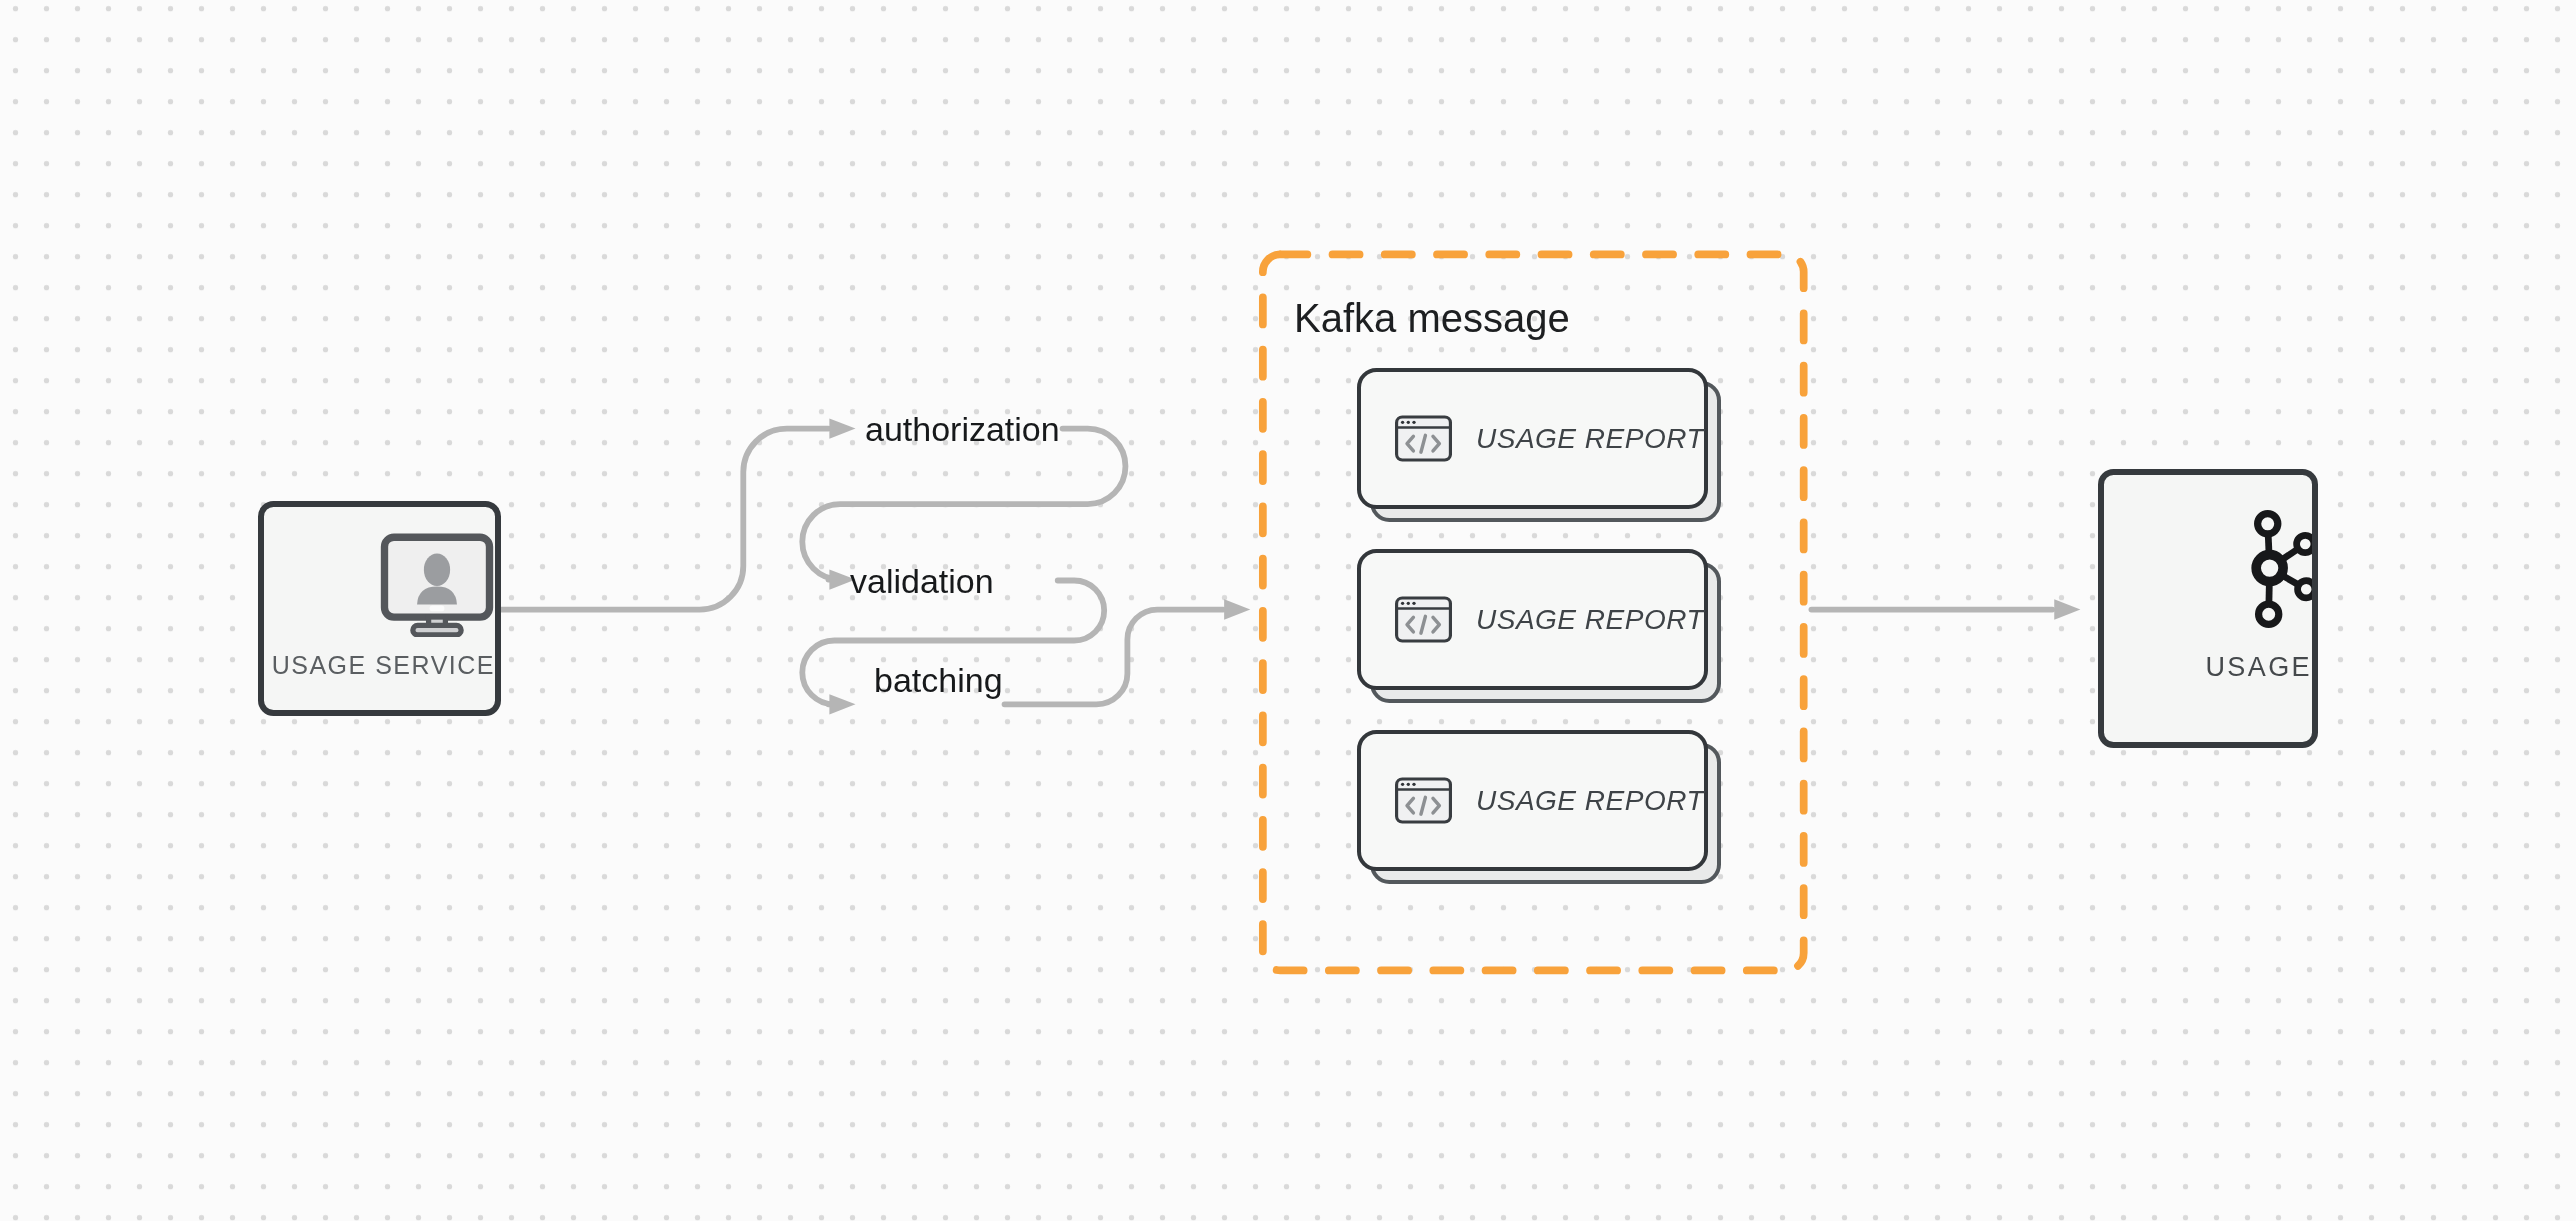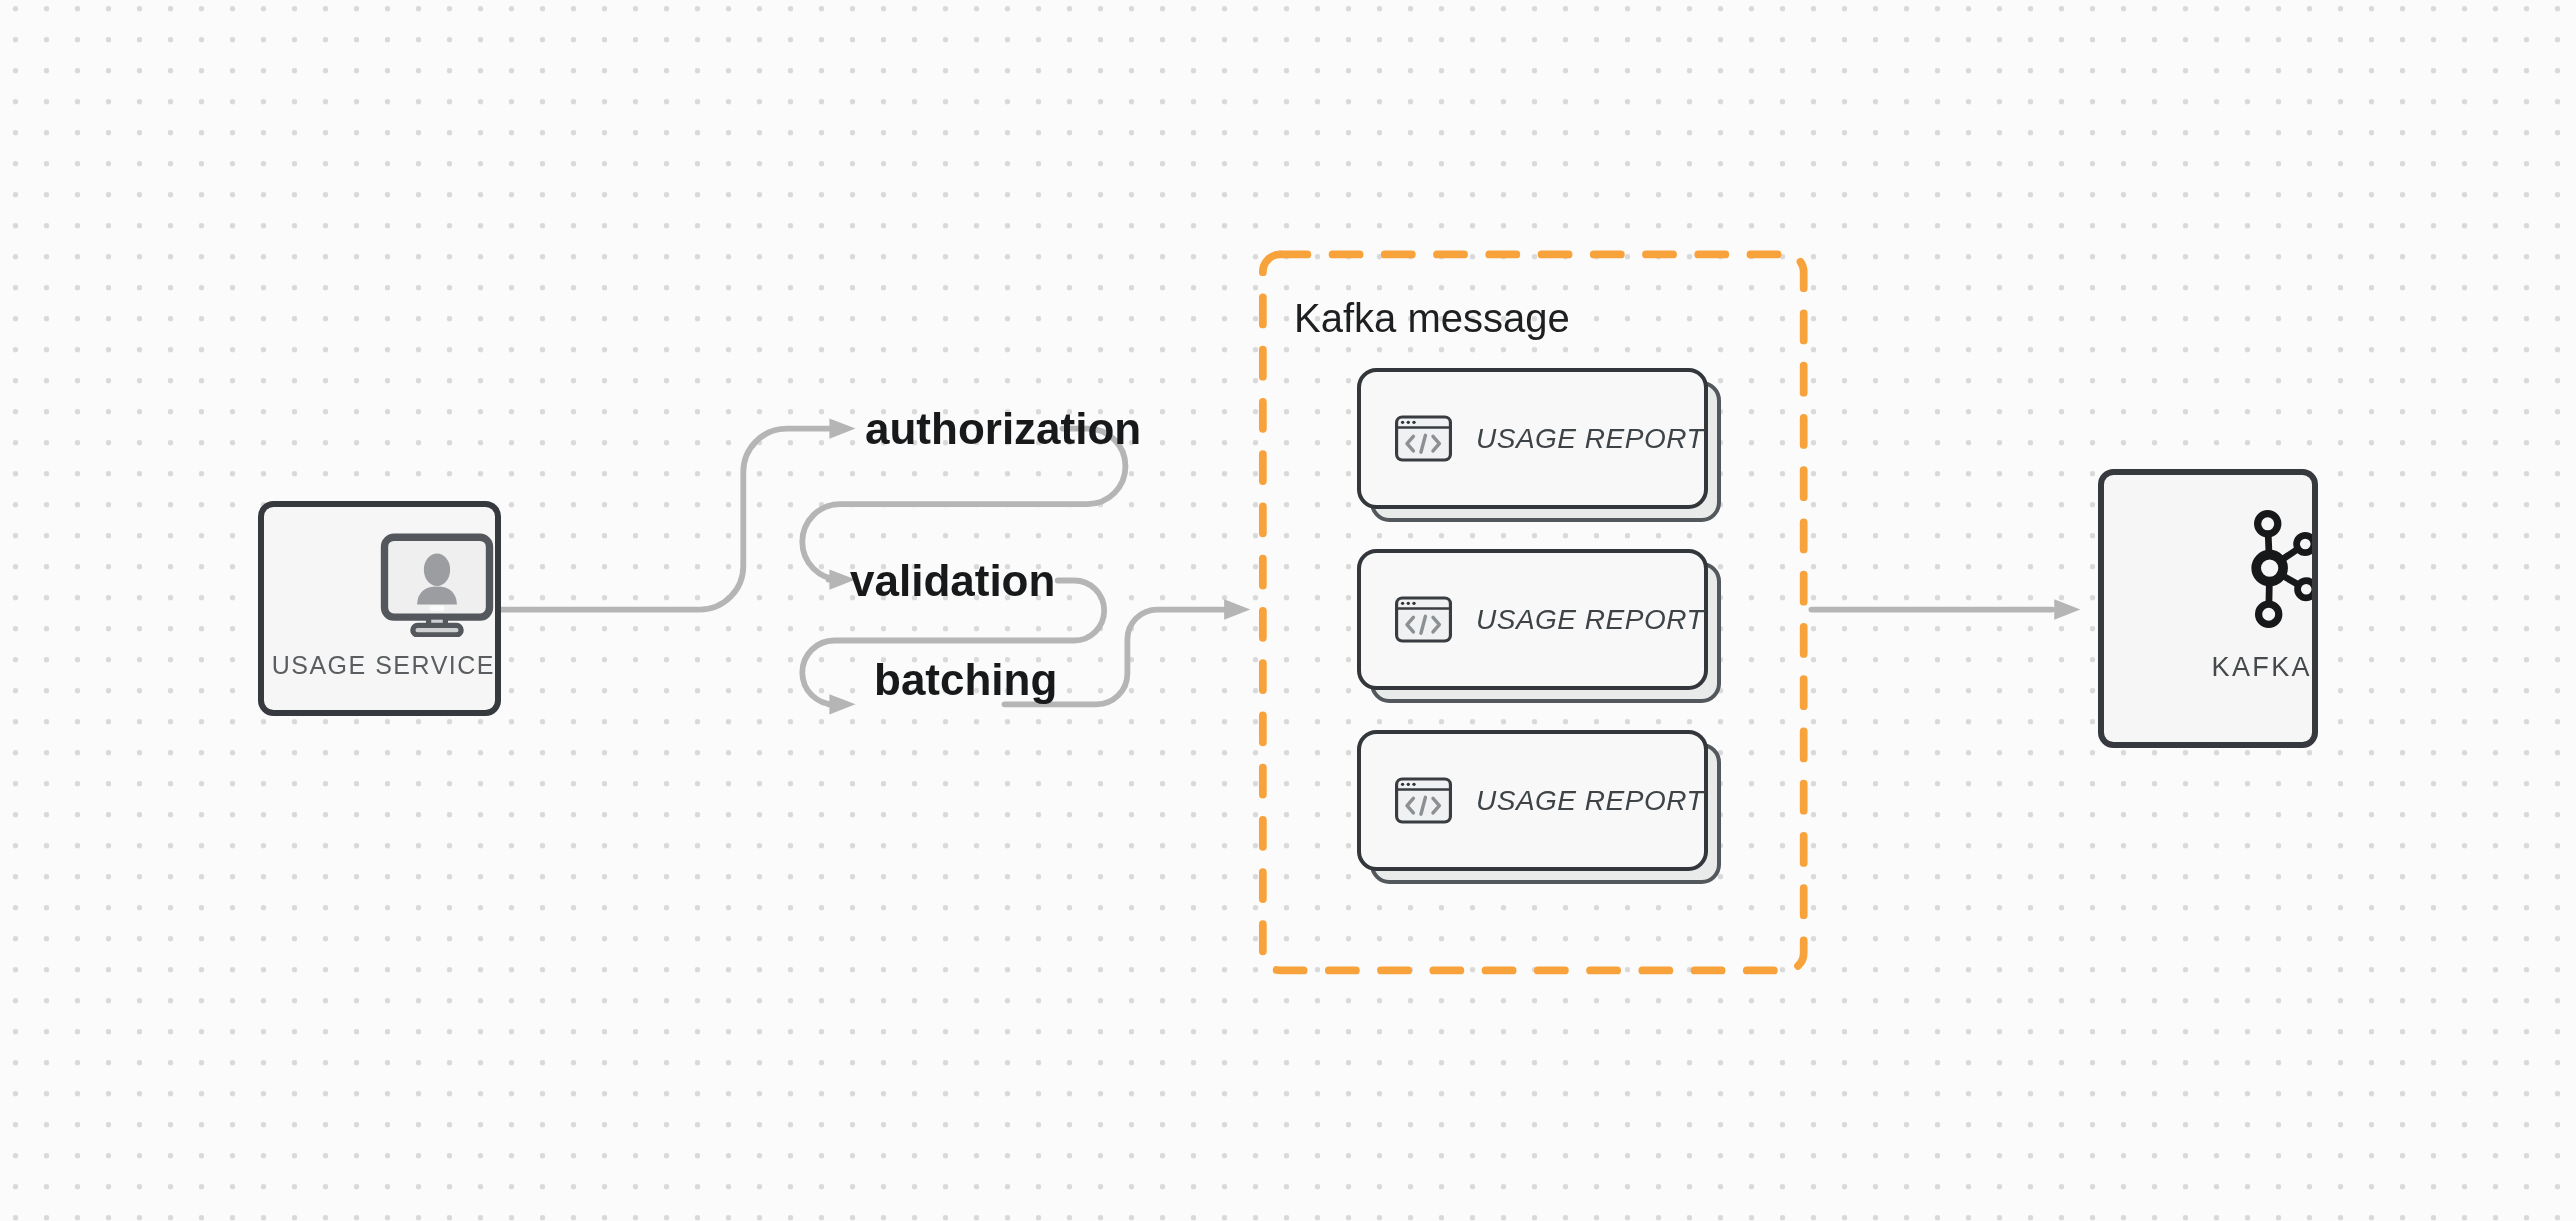--- a/index.html
+++ b/index.html
@@ -39,21 +39,21 @@
   .node-kafka .node-icon { margin-top: 29px; }
   .node-kafka .node-label {
     margin-top: 17.4px;
     font-size: 27px; letter-spacing: 2.4px;
     color: #45494c; font-weight: 400;
     white-space: nowrap;
   }
   .flow-label {
     position: absolute;
     transform: translateY(-50%);
-    font-size: 44px; font-weight: 700; color: #17191b;
+    font-size: 34px; font-weight: 400; color: #17191b;
     white-space: nowrap;
   }
   .flow-label-authorization { left: 865px; top: 429px; }
   .flow-label-validation    { left: 850px; top: 581px; }
   .flow-label-batching      { left: 874px; top: 680px; }
   .group-title {
     position: absolute; left: 1294px; top: 296px;
     font-size: 40px; font-weight: 500; color: #1d1f21;
     white-space: nowrap;
   }
@@ -204,17 +204,17 @@
         <line x1="36" y1="66" x2="35" y2="114"></line>
         <line x1="36" y1="66" x2="73" y2="41"></line>
         <line x1="36" y1="66" x2="74" y2="88"></line>
       </g>
       <circle cx="34" cy="20" r="10.5" fill="#f5f6f5" stroke="#17181a" stroke-width="7.5"></circle>
       <circle cx="36" cy="66" r="14" fill="#f5f6f5" stroke="#17181a" stroke-width="10"></circle>
       <circle cx="35" cy="114" r="10.5" fill="#f5f6f5" stroke="#17181a" stroke-width="7.5"></circle>
       <circle cx="73" cy="41" r="9" fill="#f5f6f5" stroke="#17181a" stroke-width="7"></circle>
       <circle cx="74" cy="88" r="9" fill="#f5f6f5" stroke="#17181a" stroke-width="7"></circle>
     </svg>
-    <span class="node-label">KAFKA</span>
+    <span class="node-label">USAGE</span>
   </div>
 
 </div>
 
 
 </body></html>

